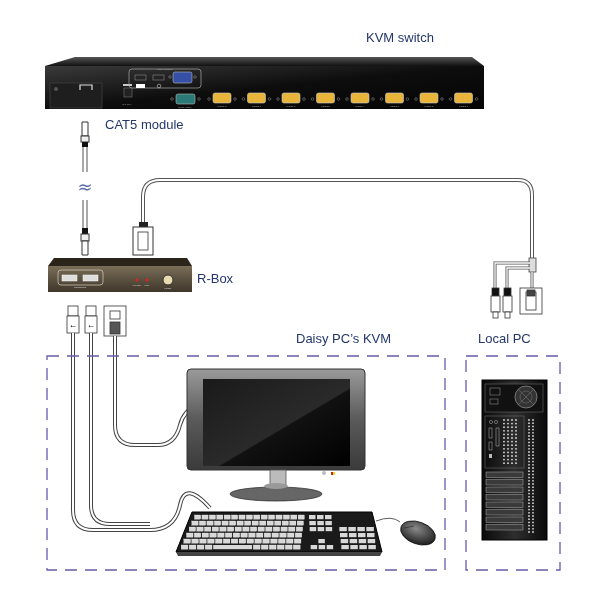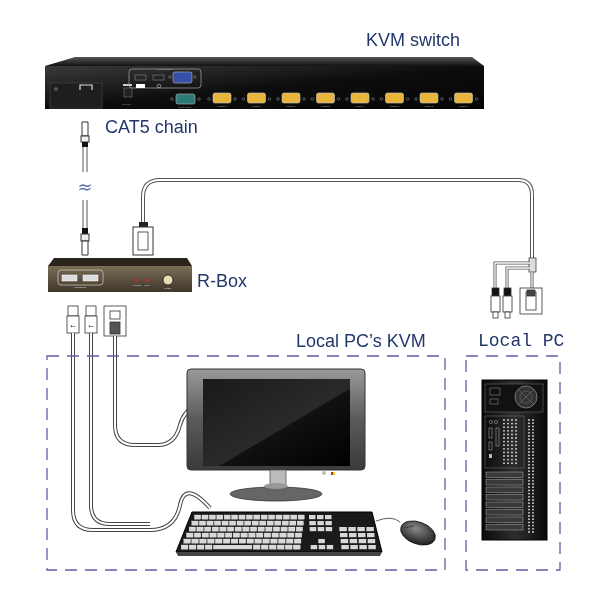--- a/index.html
+++ b/index.html
@@ -1,27 +1,27 @@
 <!DOCTYPE html>
 <html><head>
 <meta charset="utf-8">
 <style>
   html, body { margin: 0; padding: 0; background: #ffffff; }
   body { width: 600px; height: 600px; position: relative; overflow: hidden; font-family: "Liberation Sans", sans-serif; }
-  .lbl { position: absolute; color: #23376b; font-size: 18px; white-space: nowrap; line-height: 1; }
+  .lbl { position: absolute; color: #23376b; font-size: 13px; white-space: nowrap; line-height: 1; }
   svg.diag { position: absolute; left: 0; top: 0; }
 </style>
 </head>
 <body>
 
 <div class="lbl" style="left:366px; top:31px;">KVM switch</div>
-<div class="lbl" style="left:105px; top:118px;">CAT5 chain</div>
+<div class="lbl" style="left:105px; top:118px;">CAT5 module</div>
 <div class="lbl" style="left:197px; top:272px;">R-Box</div>
-<div class="lbl" style="left:296px; top:332px;">Local PC’s KVM</div>
-<div class="lbl" style="left:478px; top:332px;font-family:Liberation Mono, monospace;">Local PC</div>
+<div class="lbl" style="left:296px; top:332px;">Daisy PC’s KVM</div>
+<div class="lbl" style="left:478px; top:332px;">Local PC</div>
 
 <svg class="diag" width="600" height="600" viewBox="0 0 600 600">
   <defs>
     <linearGradient id="kvmTop" x1="0" y1="0" x2="0" y2="1">
       <stop offset="0" stop-color="#555"></stop>
         <stop offset="1" stop-color="#111"></stop>
     </linearGradient>
     <linearGradient id="kvmFront" x1="0" y1="0" x2="1" y2="1">
       <stop offset="0" stop-color="#3a3a3a"></stop>
         <stop offset="0.5" stop-color="#0d0d0d"></stop>

